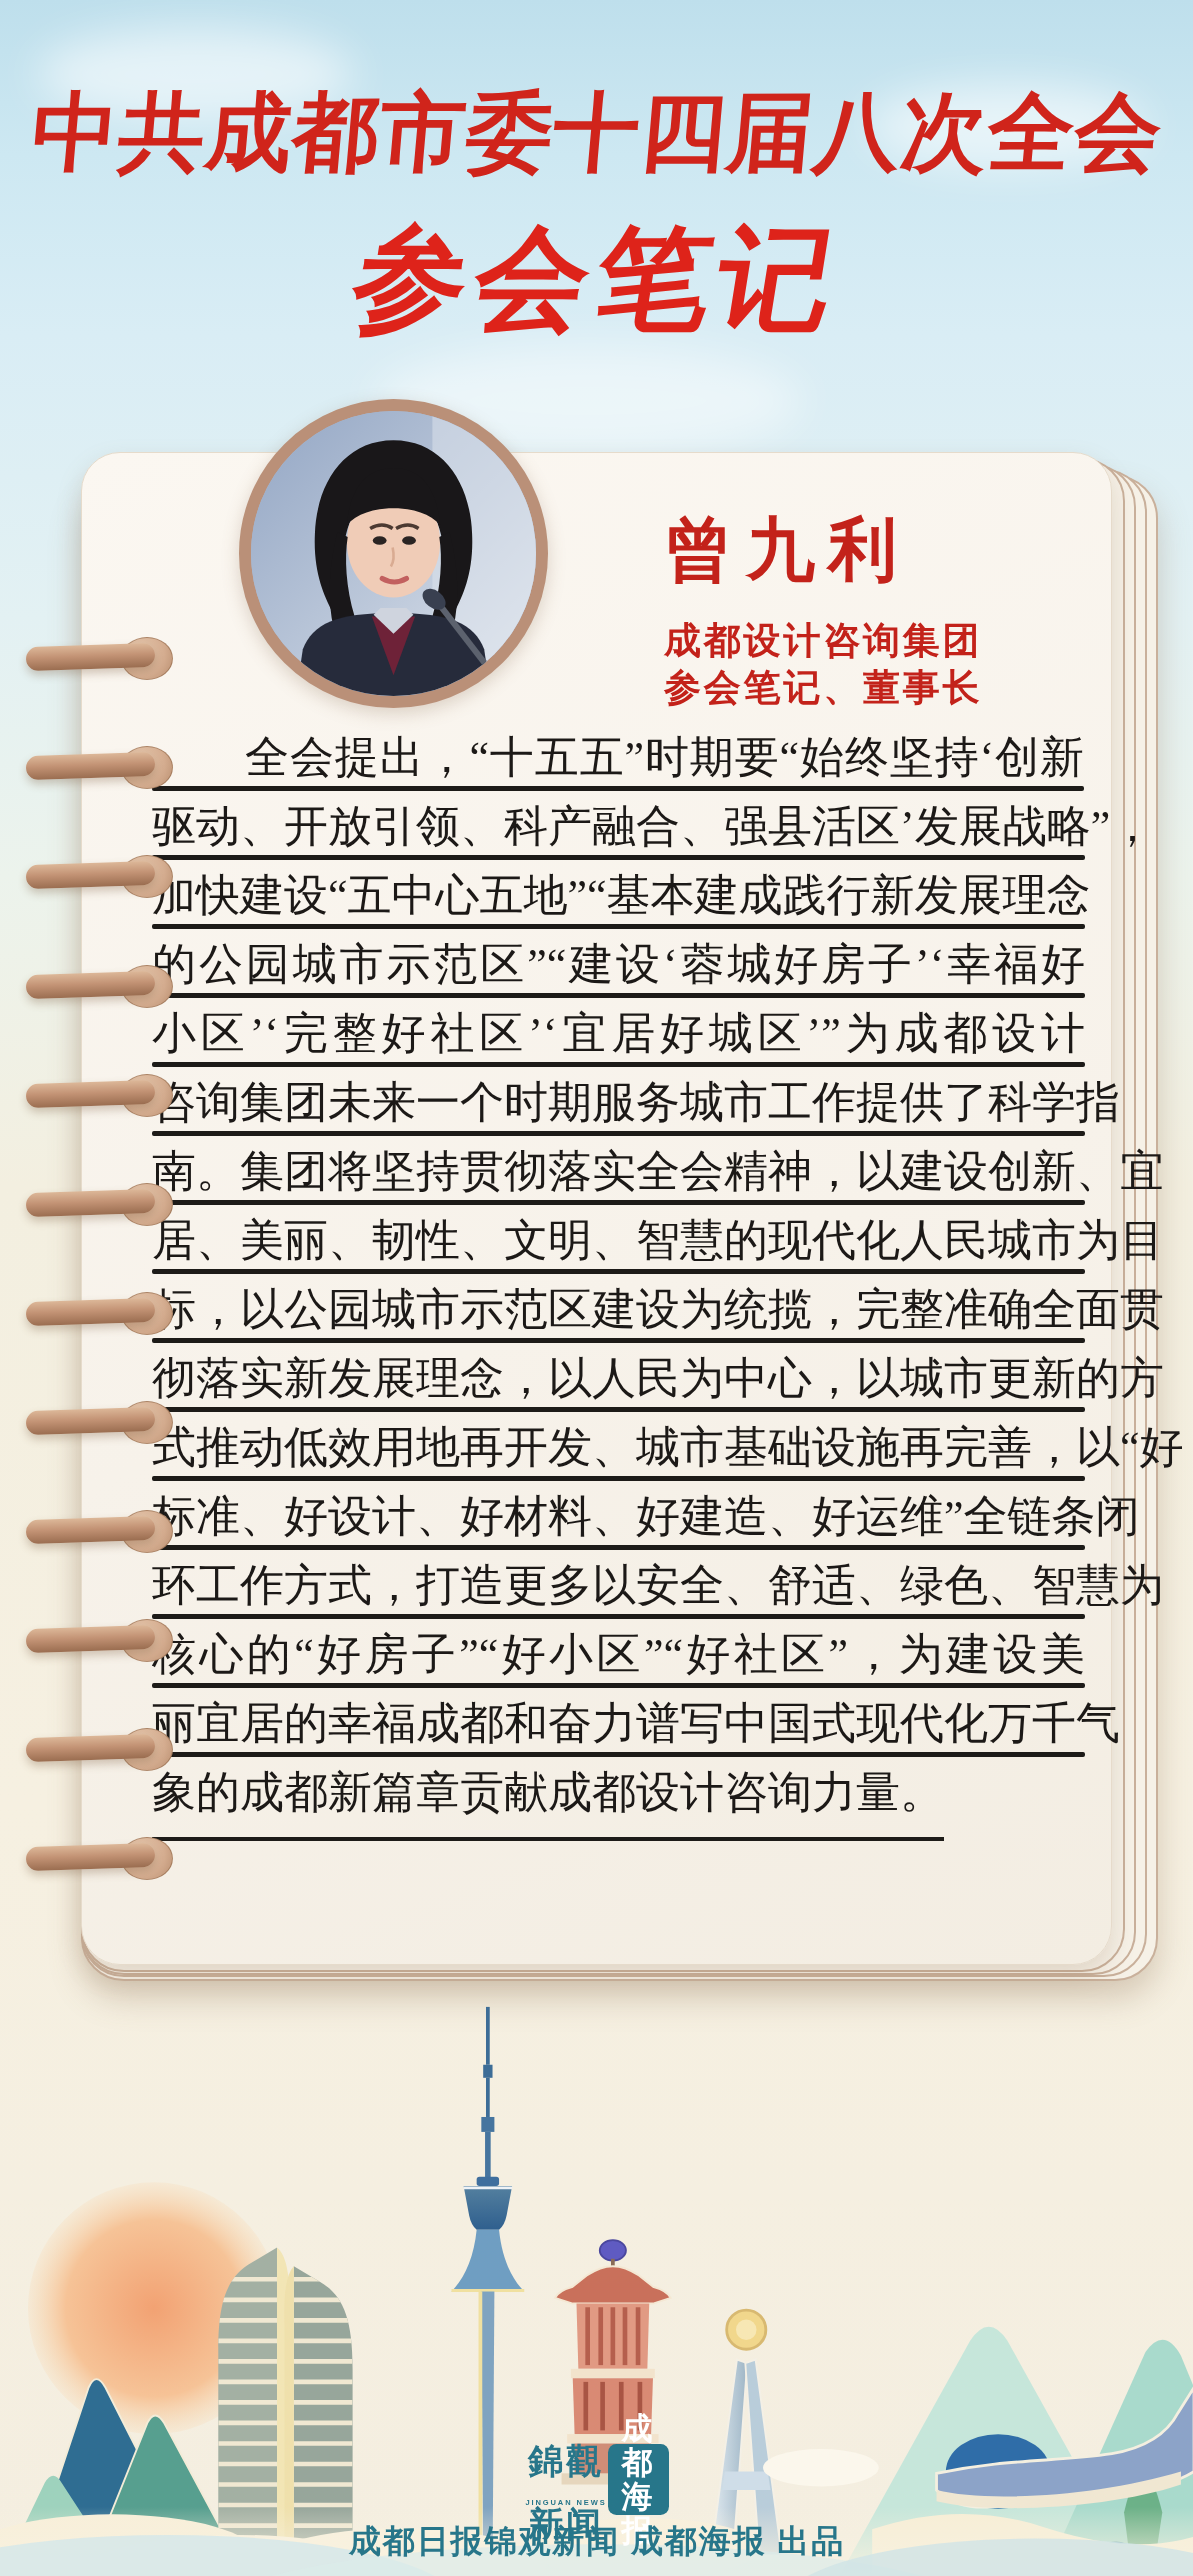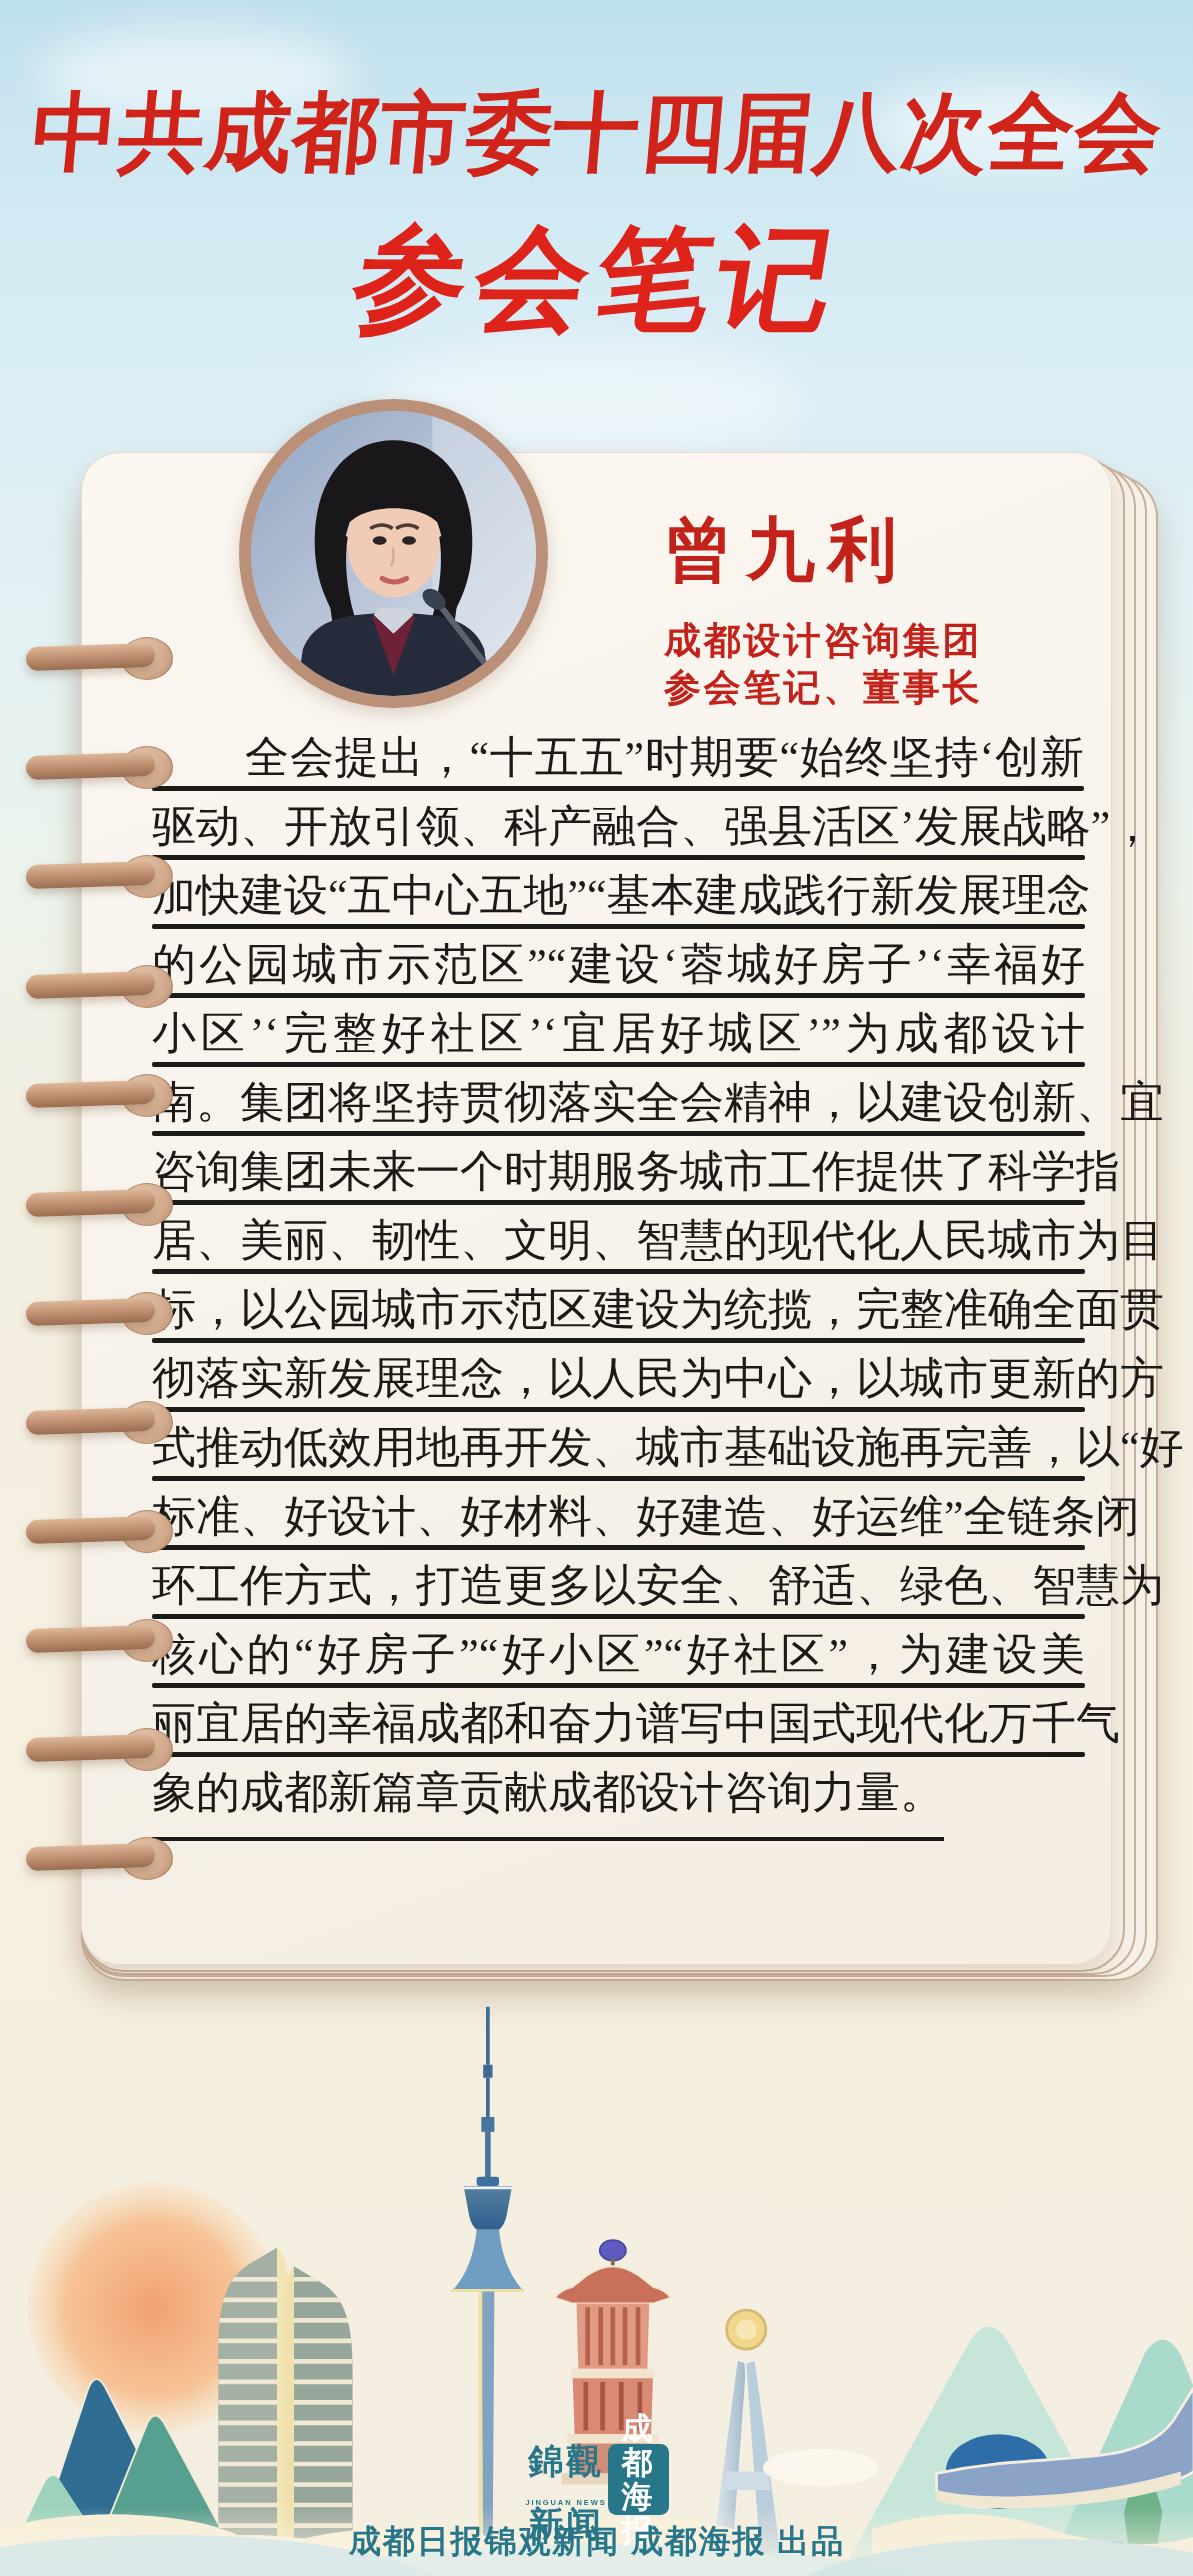--- a/index.html
+++ b/index.html
@@ -202,22 +202,22 @@
     <div class="org">成都设计咨询集团</div>
     <div class="role">参会笔记、董事长</div>
   </div>
 
   <div class="note">
     <div class="bline indent">全会提出，“十五五”时期要“始终坚持‘创新</div>
     <div class="bline">驱动、开放引领、科产融合、强县活区’发展战略”，</div>
     <div class="bline">加快建设“五中心五地”“基本建成践行新发展理念</div>
     <div class="bline">的公园城市示范区”“建设‘蓉城好房子’‘幸福好</div>
     <div class="bline">小区’‘完整好社区’‘宜居好城区’”为成都设计</div>
+    <div class="bline">咨询集团未来一个时期服务城市工作提供了科学指</div>
     <div class="bline">南。集团将坚持贯彻落实全会精神，以建设创新、宜</div>
-    <div class="bline">咨询集团未来一个时期服务城市工作提供了科学指</div>
     <div class="bline">居、美丽、韧性、文明、智慧的现代化人民城市为目</div>
     <div class="bline">标，以公园城市示范区建设为统揽，完整准确全面贯</div>
     <div class="bline">彻落实新发展理念，以人民为中心，以城市更新的方</div>
     <div class="bline">式推动低效用地再开发、城市基础设施再完善，以“好</div>
     <div class="bline">标准、好设计、好材料、好建造、好运维”全链条闭</div>
     <div class="bline">环工作方式，打造更多以安全、舒适、绿色、智慧为</div>
     <div class="bline">核心的“好房子”“好小区”“好社区”，为建设美</div>
     <div class="bline">丽宜居的幸福成都和奋力谱写中国式现代化万千气</div>
     <div class="bline short"><span>象的成都新篇章贡献成都设计咨询力量。</span></div>
   </div>

